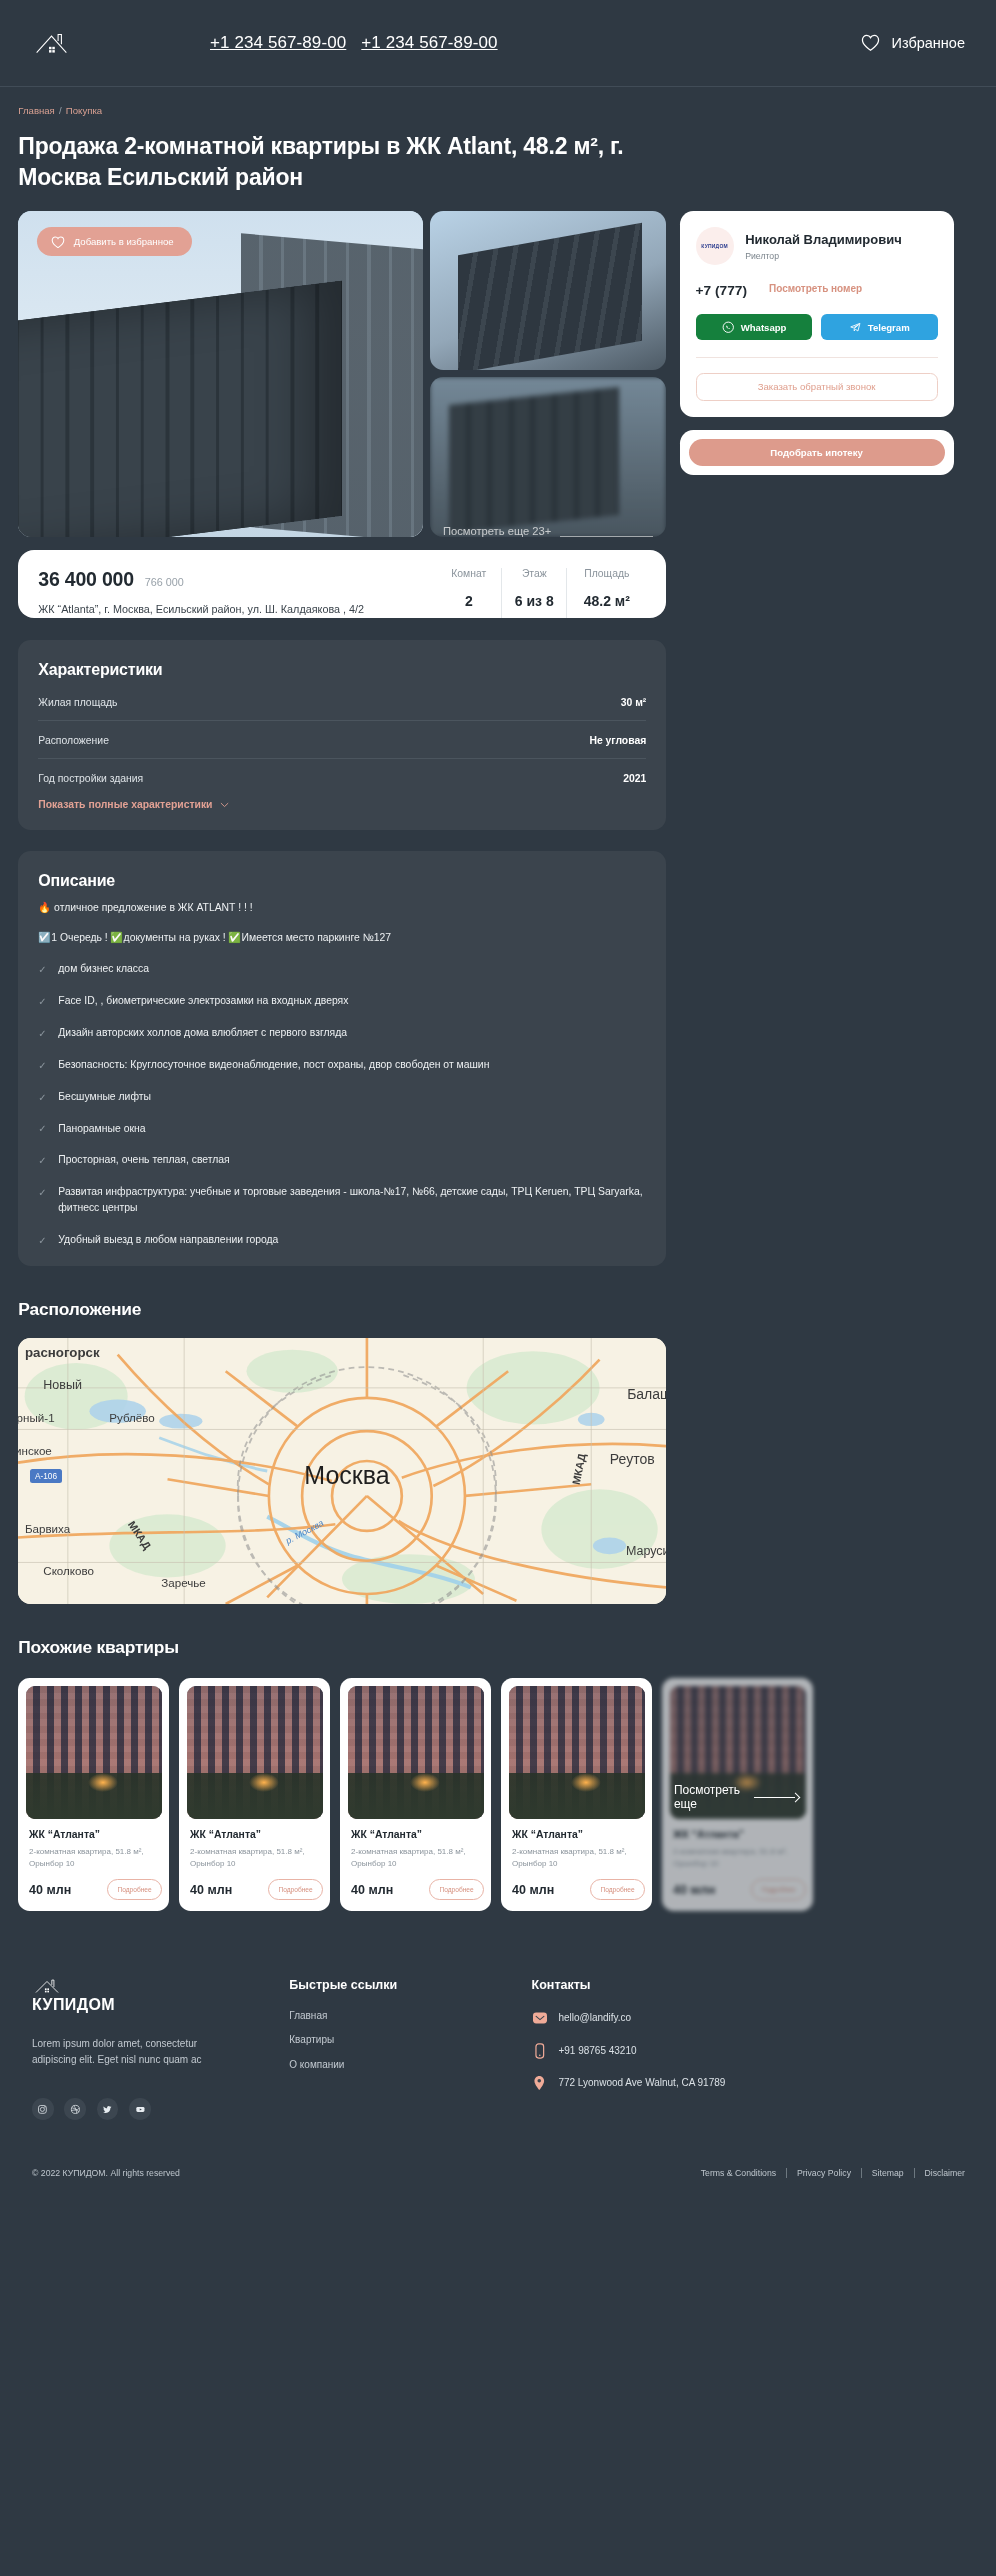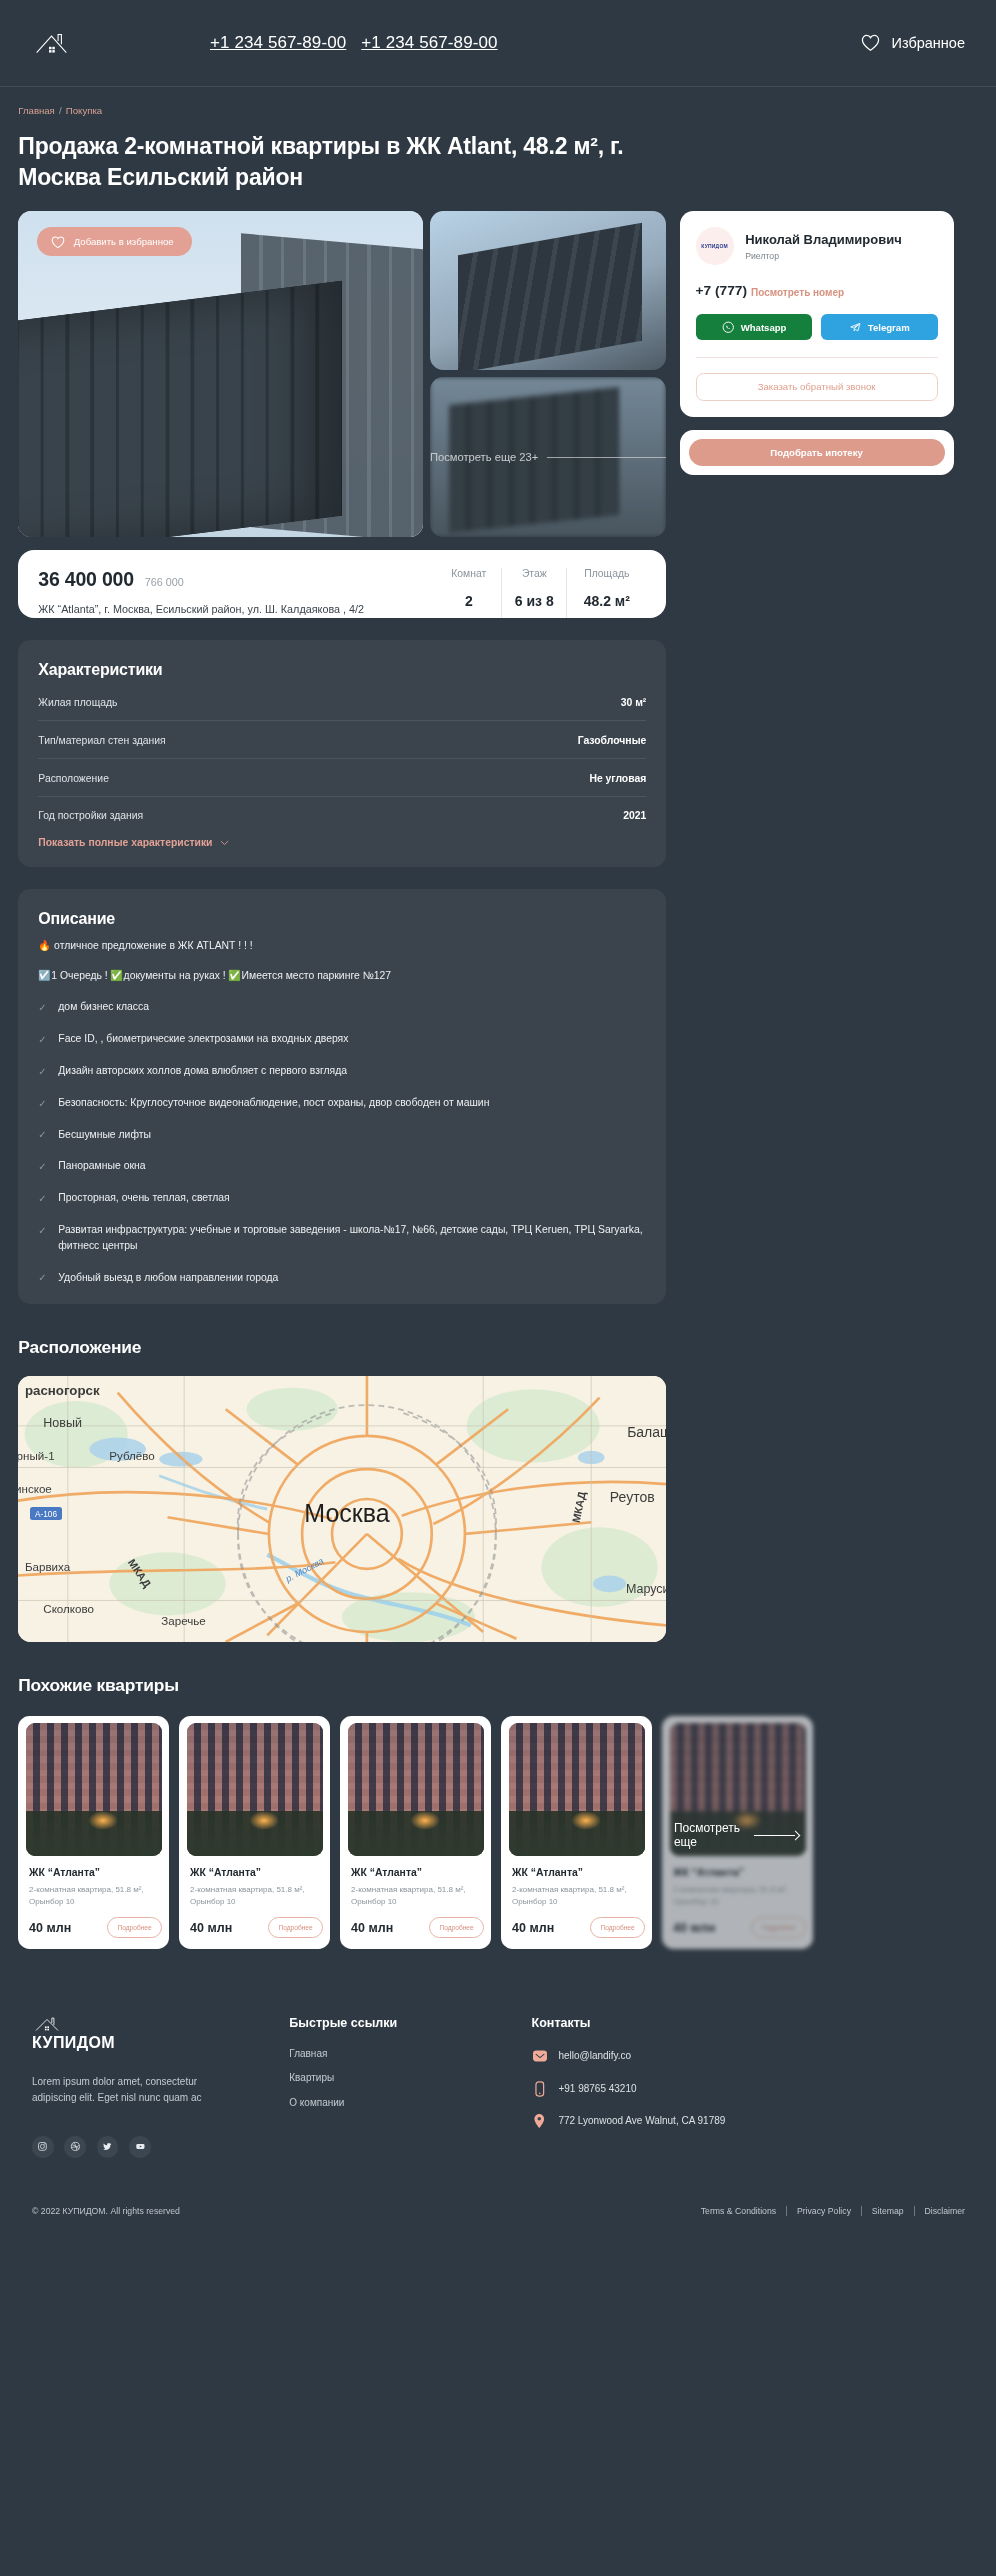--- a/index.html
+++ b/index.html
@@ -61,22 +61,22 @@
     filter:blur(1px);}
   .bld-c:after{content:"";position:absolute;left:8%;top:12%;width:72%;height:80%;
     background:repeating-linear-gradient(90deg,#3a444c 0 16.6px,#2c353c 16.6px 21.6px);
     transform:skewY(-6deg);}
 
   .fav-btn{position:absolute;left:18.3px;top:16.6px;display:flex;align-items:center;gap:9.1px;
     background:#e2a194;color:#fff;border:none;border-radius:20px;padding:8.3px 18.3px 8.3px 14px;
     font-size:9.6px;font-family:inherit;cursor:pointer;}
   .fav-btn .heart{width:14px;height:12.5px;}
 
-  .more-photos{position:absolute;left:0;right:0;bottom:0;top:0;display:flex;align-items:center;
-    padding:0 0;}
+  .more-photos{position:absolute;left:0;right:0;bottom:0;top:0;display:flex;align-items:flex-end;
+    padding:0 13px;}
   .more-photos .mp-txt{font-size:11.2px;color:#fff;white-space:nowrap;}
   .mp-line{flex:1;height:0.8px;background:rgba(255,255,255,.75);margin-left:8.3px;}
   .g-cell.blurred .bld-c{filter:blur(2.5px) saturate(.9);}
   .g-cell.blurred:after{content:"";position:absolute;inset:0;background:rgba(33,43,52,.25);}
 
   
   .price-card{margin-top:13.3px;background:#fff;border-radius:16px;color:#2b333b;
     padding:18.3px 20px 0 20px;}
   .pc-top{display:flex;}
   .pc-left{flex:1;padding-right:16.6px;}
@@ -152,21 +152,21 @@
     border-top:0.8px solid #fff;border-right:0.8px solid #fff;transform:rotate(45deg);}
 
   
   .rcard{background:#fff;border-radius:13.3px;padding:16.6px 16px 16px 16px;color:#2b333b;}
   .agent{display:flex;align-items:center;gap:11.6px;}
   .avatar{width:38px;height:38px;border-radius:50%;background:#fbeeec;flex:0 0 38px;
     display:flex;align-items:center;justify-content:center;}
   .avatar .mini{font-size:5px;font-weight:700;color:#2c3d8f;letter-spacing:0.2px;}
   .agent-name{font-size:13px;font-weight:700;color:#222a31;line-height:1.2;}
   .agent-role{margin-top:3.3px;font-size:8.7px;color:#7b848c;}
-  .phone-row{margin-top:17.4px;display:flex;align-items:flex-end;gap:4px;}
+  .phone-row{margin-top:17.4px;display:flex;align-items:flex-start;gap:22px;}
   .phone-row .num{font-size:13.7px;font-weight:700;color:#222a31;}
   .phone-row .show{font-size:10px;font-weight:700;color:#d79280;cursor:pointer;}
   .msg-row{margin-top:16px;display:flex;gap:8.3px;}
   .msg-btn{flex:1;height:26.6px;border:none;border-radius:5.8px;color:#fff;font-size:9.6px;
     font-weight:700;font-family:inherit;cursor:pointer;display:flex;align-items:center;
     justify-content:center;gap:6.6px;}
   .wa{background:#15803d;}
   .tg{background:#2fa3e0;}
   .msg-btn svg{display:block;}
   .rcard hr{margin:16.6px 0 0 0;border:none;border-top:0.8px solid #f0e3df;}
@@ -286,24 +286,20 @@
             </div>
           </div>
         </div>
       </div>
 
       <div class="dcard">
         <h2>Характеристики</h2>
         <div class="spec-row">
           <span class="spec-k">Жилая площадь</span>
           <span class="spec-v">30 м²</span>
-        </div>
-        <div class="spec-row">
-          <span class="spec-k">Тип/материал стен здания</span>
-          <span class="spec-v">Газоблочные</span>
         </div>
         <div class="spec-row">
           <span class="spec-k">Расположение</span>
           <span class="spec-v">Не угловая</span>
         </div>
         <div class="spec-row">
           <span class="spec-k">Год постройки здания</span>
           <span class="spec-v">2021</span>
         </div>
         <button class="show-all">

